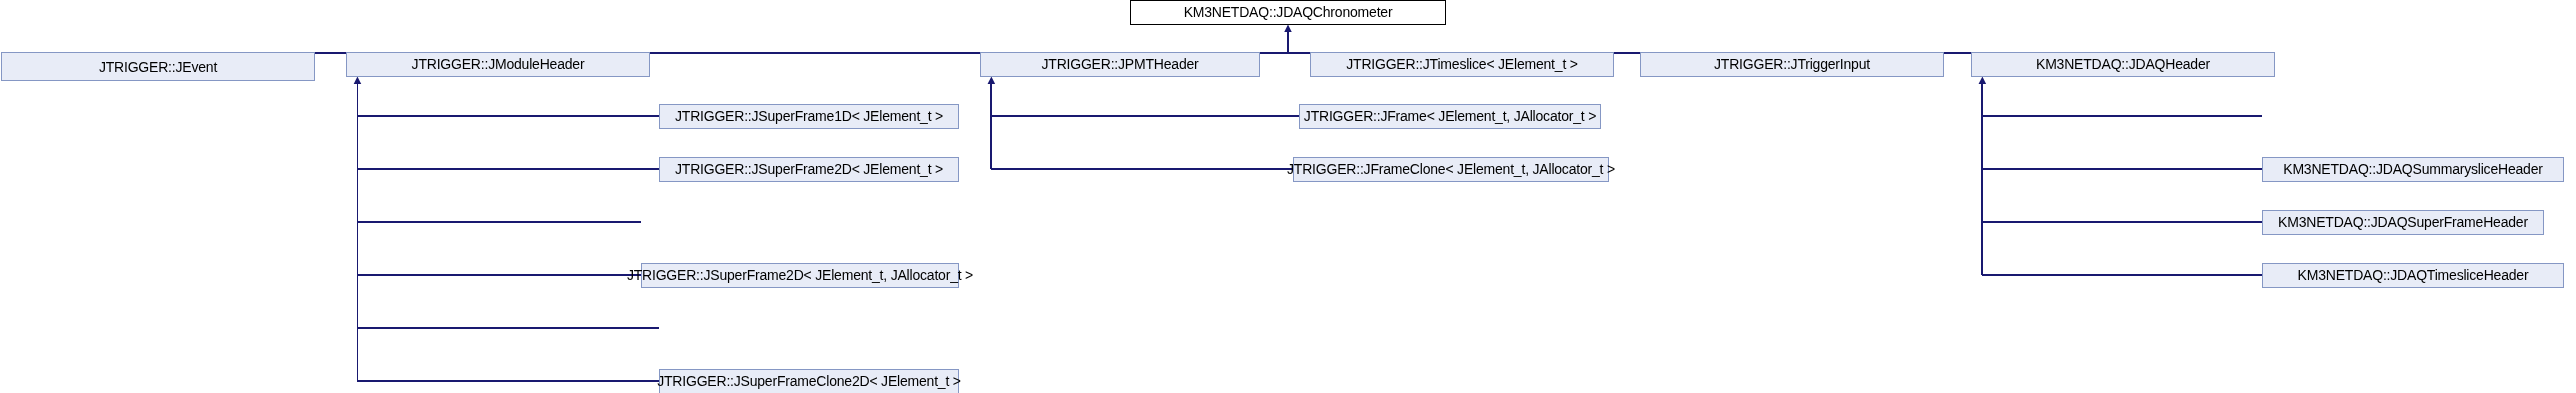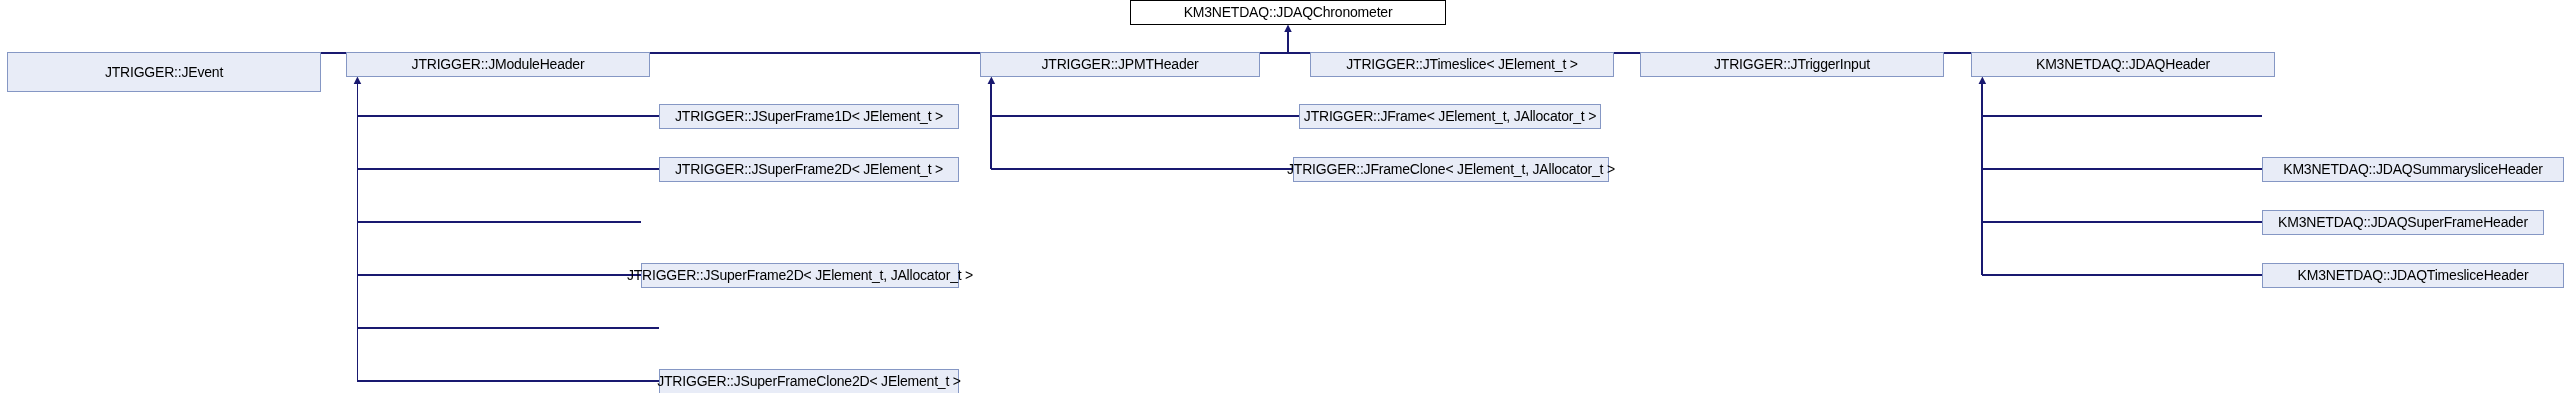--- a/index.html
+++ b/index.html
@@ -80,21 +80,21 @@
       <line x1="2098" y1="89" x2="2098" y2="291" stroke="#191970" stroke-width="2" shape-rendering="crispEdges"></line>
       <line x1="2098" y1="123" x2="2394" y2="123" stroke="#191970" stroke-width="2" shape-rendering="crispEdges"></line>
       <line x1="2098" y1="179" x2="2394" y2="179" stroke="#191970" stroke-width="2" shape-rendering="crispEdges"></line>
       <line x1="2098" y1="235" x2="2394" y2="235" stroke="#191970" stroke-width="2" shape-rendering="crispEdges"></line>
       <line x1="2098" y1="291" x2="2394" y2="291" stroke="#191970" stroke-width="2" shape-rendering="crispEdges"></line>
       <polygon points="2094,89 2102,89 2098,81" fill="#191970"></polygon>
     </svg>
 <div class="node root" style="left: 1130px; top: 0px; width: 316px; height: 24.6px;">
       <span class="node-label">KM3NETDAQ::JDAQChronometer</span>
     </div>
-    <div class="node" style="left: 7px; top: 52px; width: 314px; height: 40px;">
+    <div class="node" style="left: 1px; top: 52px; width: 314px; height: 29px;">
       <span class="node-label">JTRIGGER::JEvent</span>
     </div>
     <div class="node" style="left: 346px; top: 52px; width: 304px; height: 24.6px;">
       <span class="node-label">JTRIGGER::JModuleHeader</span>
     </div>
     <div class="node" style="left: 980px; top: 52px; width: 280px; height: 24.6px;">
       <span class="node-label">JTRIGGER::JPMTHeader</span>
     </div>
     <div class="node" style="left: 1310px; top: 52px; width: 304px; height: 24.6px;">
       <span class="node-label">JTRIGGER::JTimeslice&lt; JElement_t &gt;</span>

